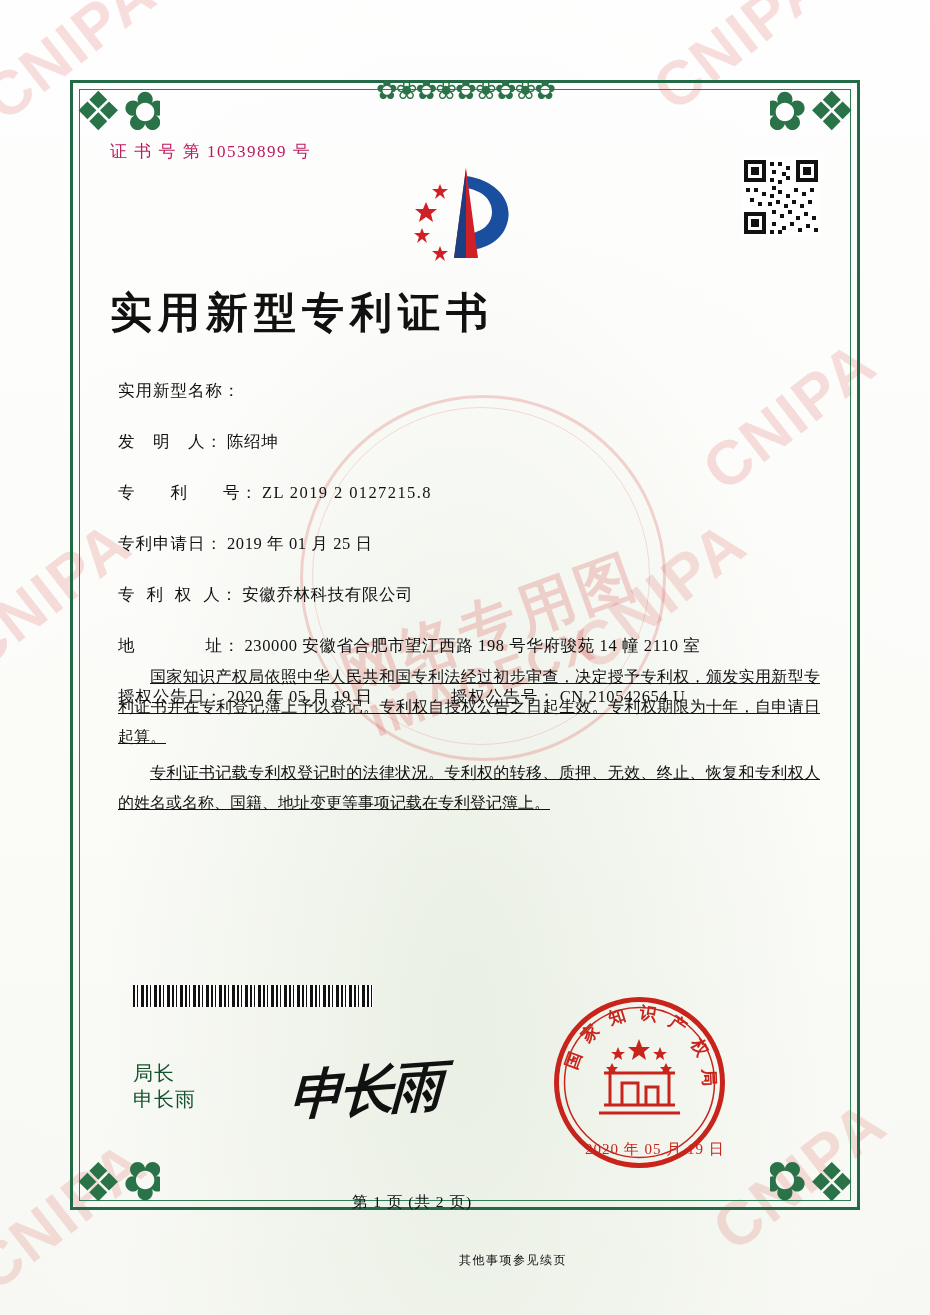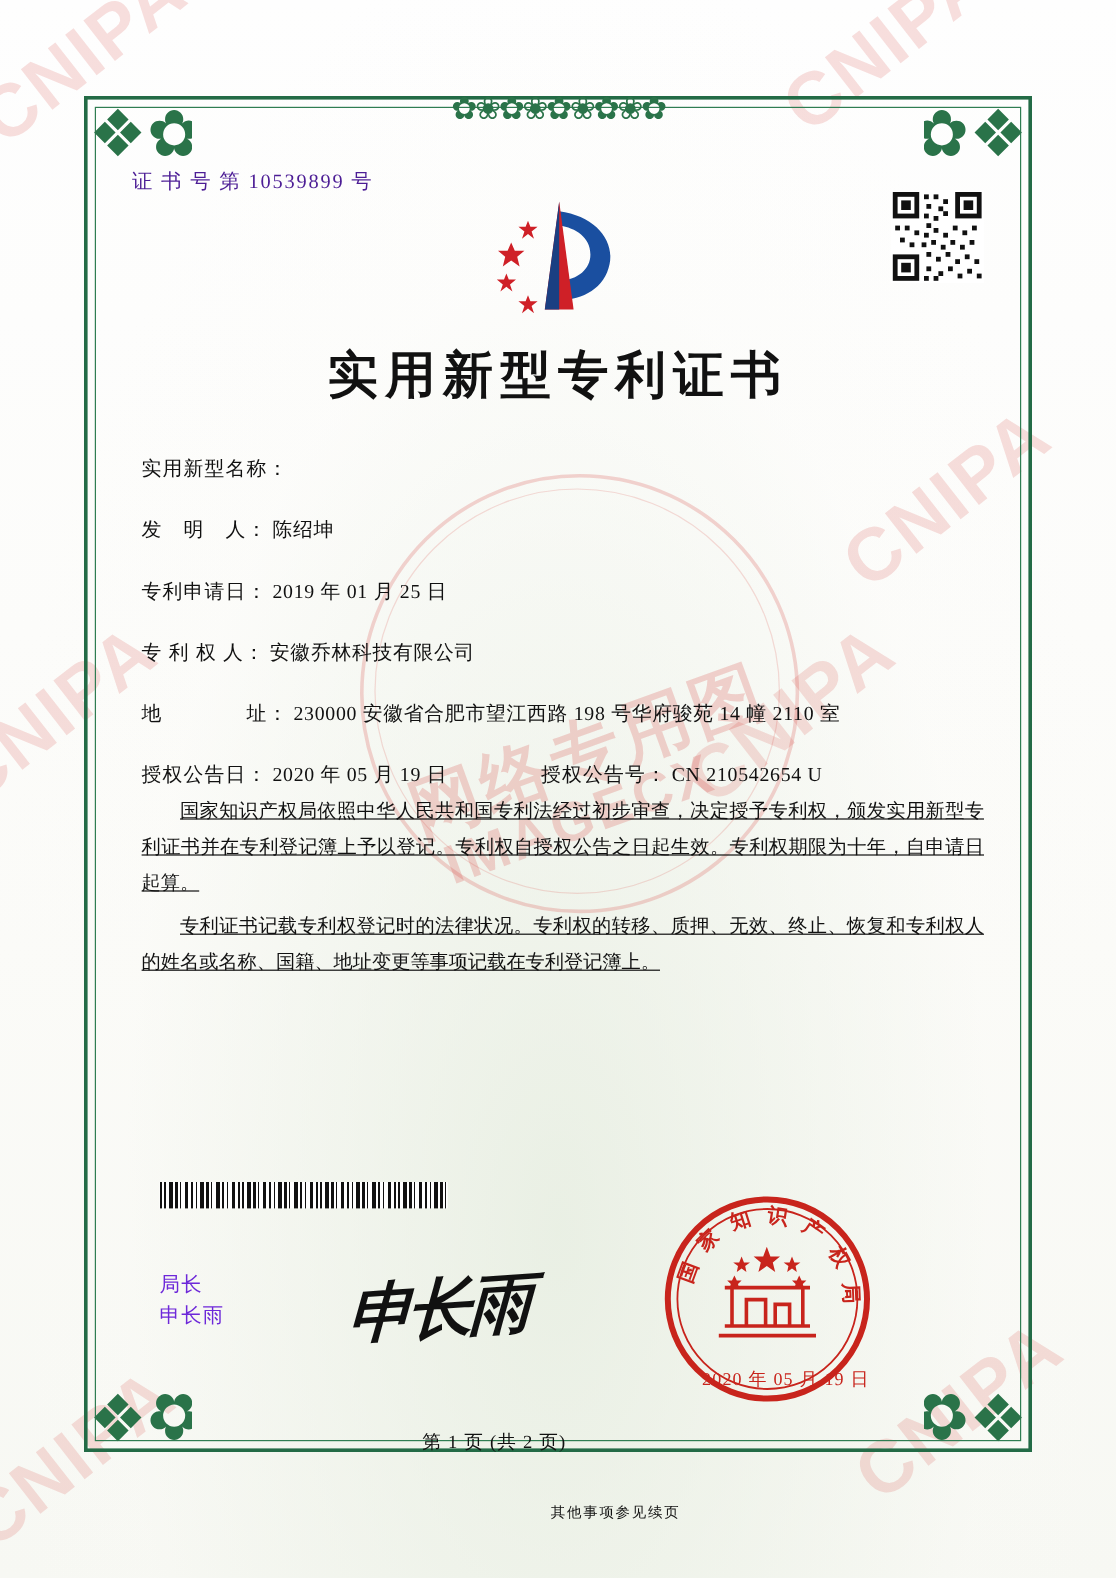--- a/index.html
+++ b/index.html
@@ -153,21 +153,21 @@
   
   .content {
     position: absolute;
     left: 110px; top: 140px;
     width: 710px;
   }
 
   .cert-no {
     font-size: 17px;
     letter-spacing: 1.5px;
-    color: #4c1d95;
+    color: #be185d;
   }
 
   
   .logo {
     position: absolute;
     left: 400px;
     top: 162px;
     width: 130px;
     height: 115px;
   }
@@ -179,21 +179,20 @@
     right: 110px;
     top: 158px;
     width: 78px;
     height: 78px;
   }
 
   .main-title {
     position: absolute;
     left: 0; top: 145px;
     width: 710px;
-    text-align: center;
     font-size: 42px;
     font-weight: bold;
     letter-spacing: 6px;
     color: #111;
     font-family: "DejaVu Serif", "Liberation Serif", serif;
   }
 
   .fields {
     position: absolute;
     left: 8px;
@@ -203,20 +202,21 @@
   .field-row {
     display: flex;
     align-items: baseline;
     margin-bottom: 29px;
     font-size: 16.5px;
     color: #111;
   }
   .f-label {
     white-space: nowrap;
     letter-spacing: 1px;
+    font-family: Liberation Mono, monospace;
   }
   .f-value {
     margin-left: 4px;
     letter-spacing: 0.6px;
   }
   .f-value.mono-sp { letter-spacing: 1.4px; }
   .f-inline2 {
     margin-left: 78px;
     white-space: nowrap;
   }
@@ -252,25 +252,24 @@
       #fff 5px, #fff 8px,
       #111 8px, #111 11px,
       #fff 11px, #fff 13px
     );
   }
 
   .signature-block {
     position: absolute;
     left: 133px;
     top: 1060px;
-    font-size: 17px;
+    font-size: 20px;
     line-height: 26px;
     letter-spacing: 1px;
-    color: #6d28d9;
-    font-family: Liberation Mono, monospace;
+    color: #14532d;
   }
 
   .handwritten {
     position: absolute;
     left: 290px;
     top: 1055px;
     font-family: "DejaVu Serif", serif;
     font-size: 54px;
     font-style: italic;
     font-weight: bold;
@@ -432,20 +431,24 @@
 
       <div class="field-row">
         <span class="f-label">实用新型名称：</span>
       </div>
 
       <div class="field-row">
         <span class="f-label">发　明　人：</span>
         <span class="f-value">陈绍坤</span>
       </div>
 
+      <div class="field-row">
+        <span class="f-label">专　　利　　号：</span>
+        <span class="f-value mono-sp">ZL 2019 2 0127215.8</span>
+      </div>
 
       <div class="field-row">
         <span class="f-label">专利申请日：</span>
         <span class="f-value">2019 年 01 月 25 日</span>
       </div>
 
       <div class="field-row">
         <span class="f-label">专 利 权 人：</span>
         <span class="f-value">安徽乔林科技有限公司</span>
       </div>

